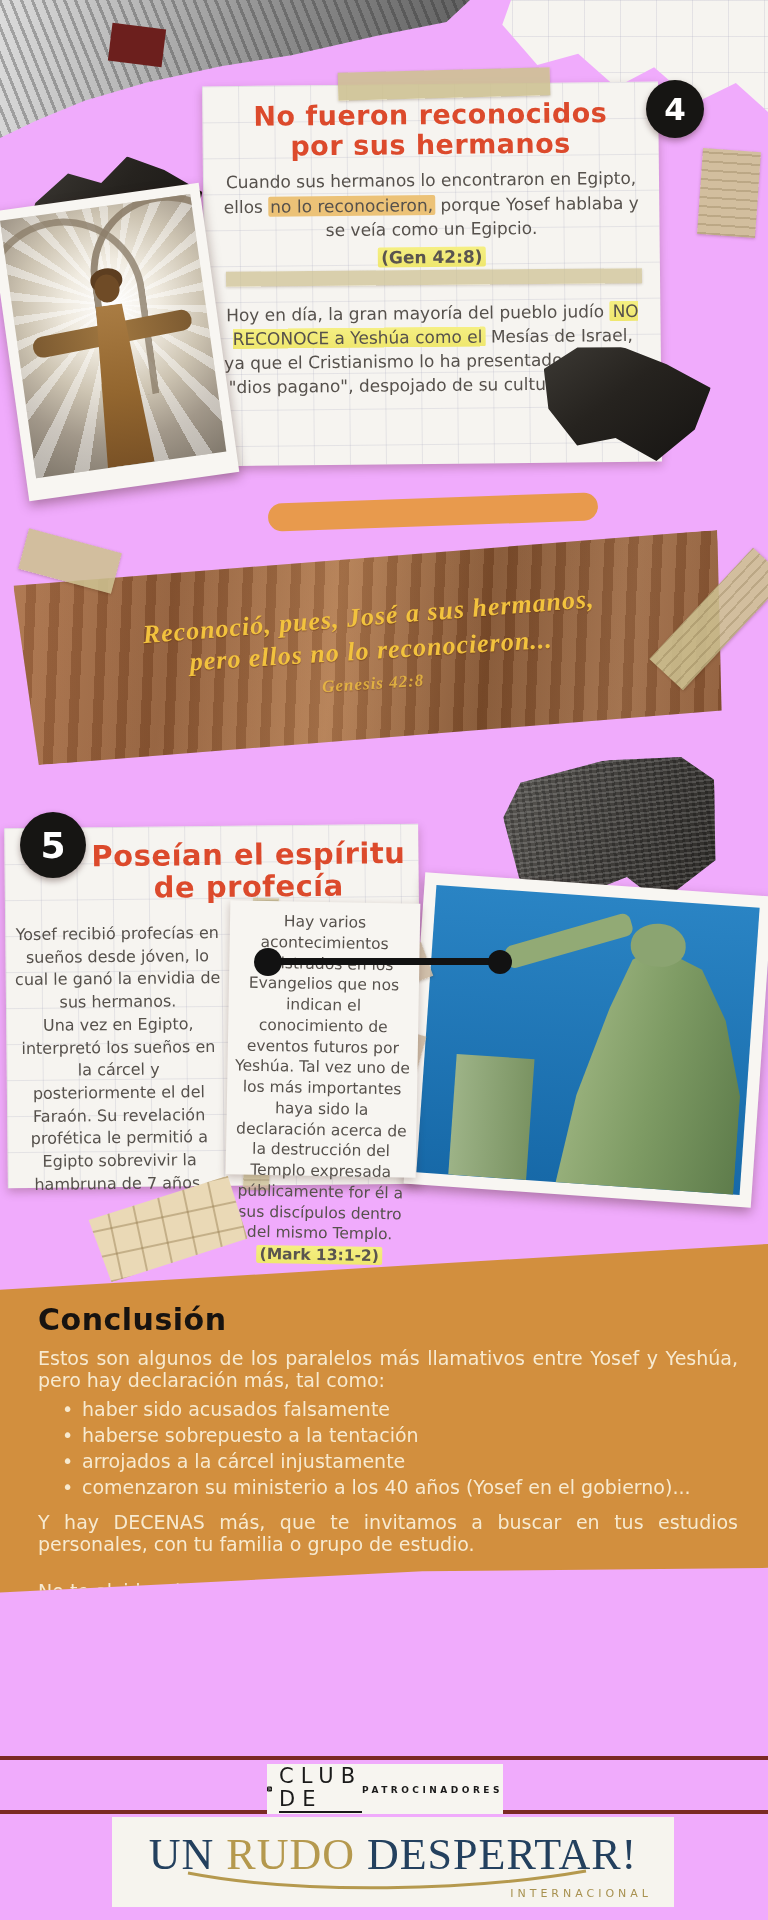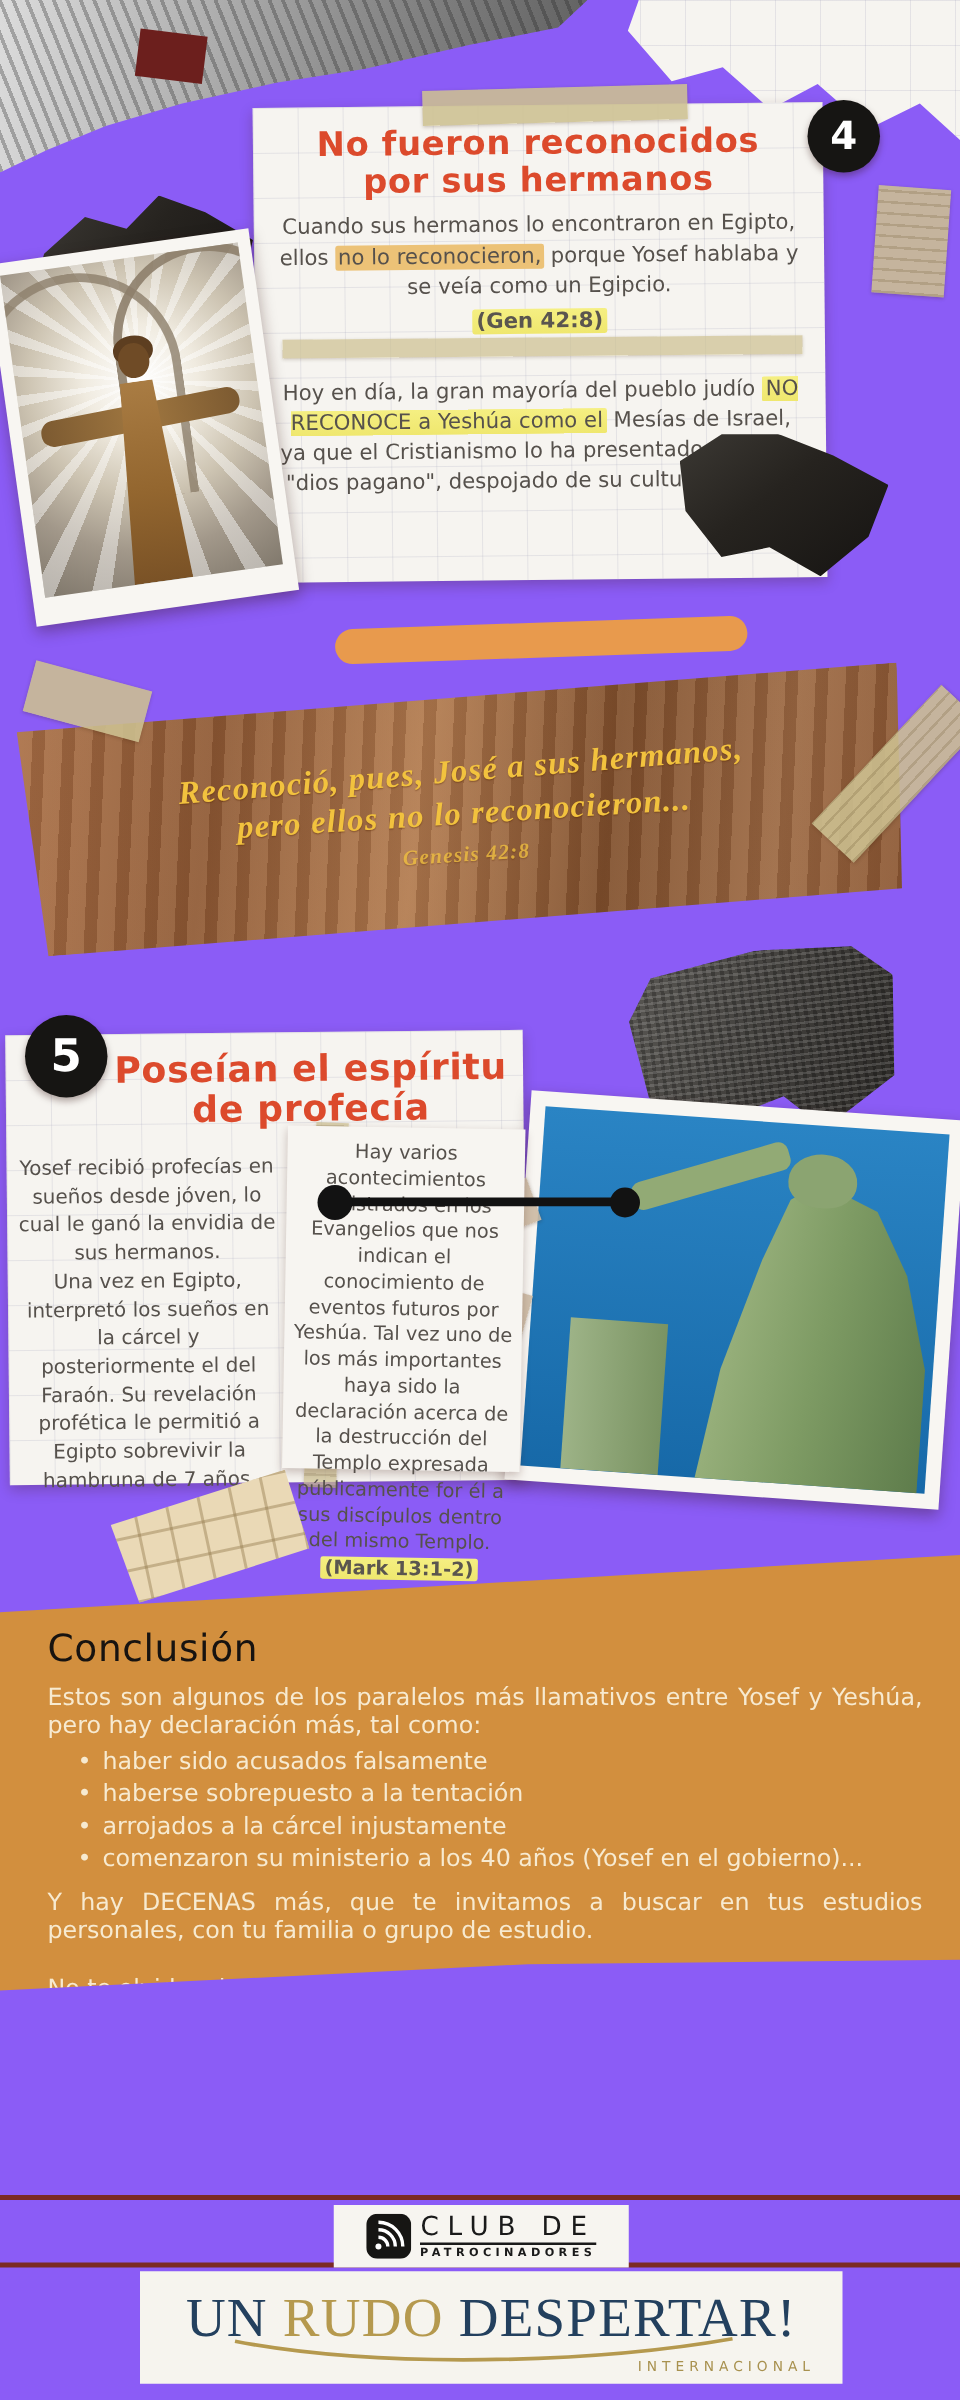--- a/index.html
+++ b/index.html
@@ -1,18 +1,18 @@
 <!DOCTYPE html>
 <html><head>
 <meta charset="utf-8">
 <style>
   html,body{margin:0;padding:0;background:#8c4536;}
   .canvas{
     position:relative;width:768px;height:1920px;margin:0 auto;
-    background:#8b5cf6;overflow:hidden;
+    background:#f0abfc;overflow:hidden;
     font-family:"DejaVu Sans",sans-serif;
   }
   
   .abs{position:absolute;}
   .paper{
     background-color:#f6f4f0;
     background-image:
       linear-gradient(rgba(185,185,200,.30) 1px,transparent 1px),
       linear-gradient(90deg,rgba(185,185,200,.30) 1px,transparent 1px);
     background-size:36px 36px;
@@ -140,33 +140,33 @@
     background-size:26px 26px;
     clip-path:polygon(4% 18%,96% 0,100% 82%,10% 100%);
   }
 
   
   .conclusion{
     left:0;top:1244px;width:768px;height:352px;background:#d28f3e;
     clip-path:polygon(0 13%,100% 0,100% 92%,55% 93%,0 99%);
     box-sizing:border-box;padding:58px 30px 0 38px;
   }
-  .conclusion .title{font-size:30px;font-weight:normal;color:#171310;letter-spacing:.5px;}
+  .conclusion .title{font-size:30px;font-weight:bold;color:#171310;letter-spacing:.5px;}
   .conclusion p{color:#f7ead0;font-size:19px;line-height:1.18;margin:10px 0 0 0;}
   .conclusion .just{text-align:justify;}
   .conclusion ul{margin:4px 0 0 0;padding:0;list-style:none;}
   .conclusion li{color:#f7ead0;font-size:19px;line-height:1.38;padding-left:44px;position:relative;}
   .conclusion li::before{content:"•";position:absolute;left:24px;top:0;color:#f7ead0;}
   .conclusion .note{margin-top:24px;}
 
   
   .rule{left:0;width:768px;height:4px;background:#7b2a24;}
   .r1{top:1756px;} .r2{top:1810px;}
   .club{left:267px;top:1764px;width:236px;height:50px;background:#f7f5f0;display:flex;align-items:center;justify-content:center;gap:7px;box-sizing:border-box;}
-  .club .txt{display:flex;flex-direction:column;align-items:center;}
+  .club .txt{display:flex;flex-direction:row;align-items:center;}
   .club .l1{font-size:21px;letter-spacing:7px;color:#1a1a1a;border-bottom:2px solid #1a1a1a;line-height:1.05;padding-bottom:1px;}
   .club .l2{font-size:9px;font-weight:bold;letter-spacing:3.5px;color:#1a1a1a;margin-top:2px;}
   .brand{left:112px;top:1817px;width:562px;height:90px;background:#f6f4ee;box-sizing:border-box;}
   .brand .line{position:absolute;left:0;top:12px;width:100%;text-align:center;
     font-family:"Liberation Serif","DejaVu Serif",serif;font-size:44px;letter-spacing:1px;}
   .brand .navy{color:#23405e;} .brand .gold{color:#b5994e;}
   .brand svg.swoosh{position:absolute;left:70px;top:50px;}
   .brand .sub{position:absolute;right:22px;bottom:7px;font-size:11px;letter-spacing:4px;color:#a8914f;}
 </style>
 </head>

